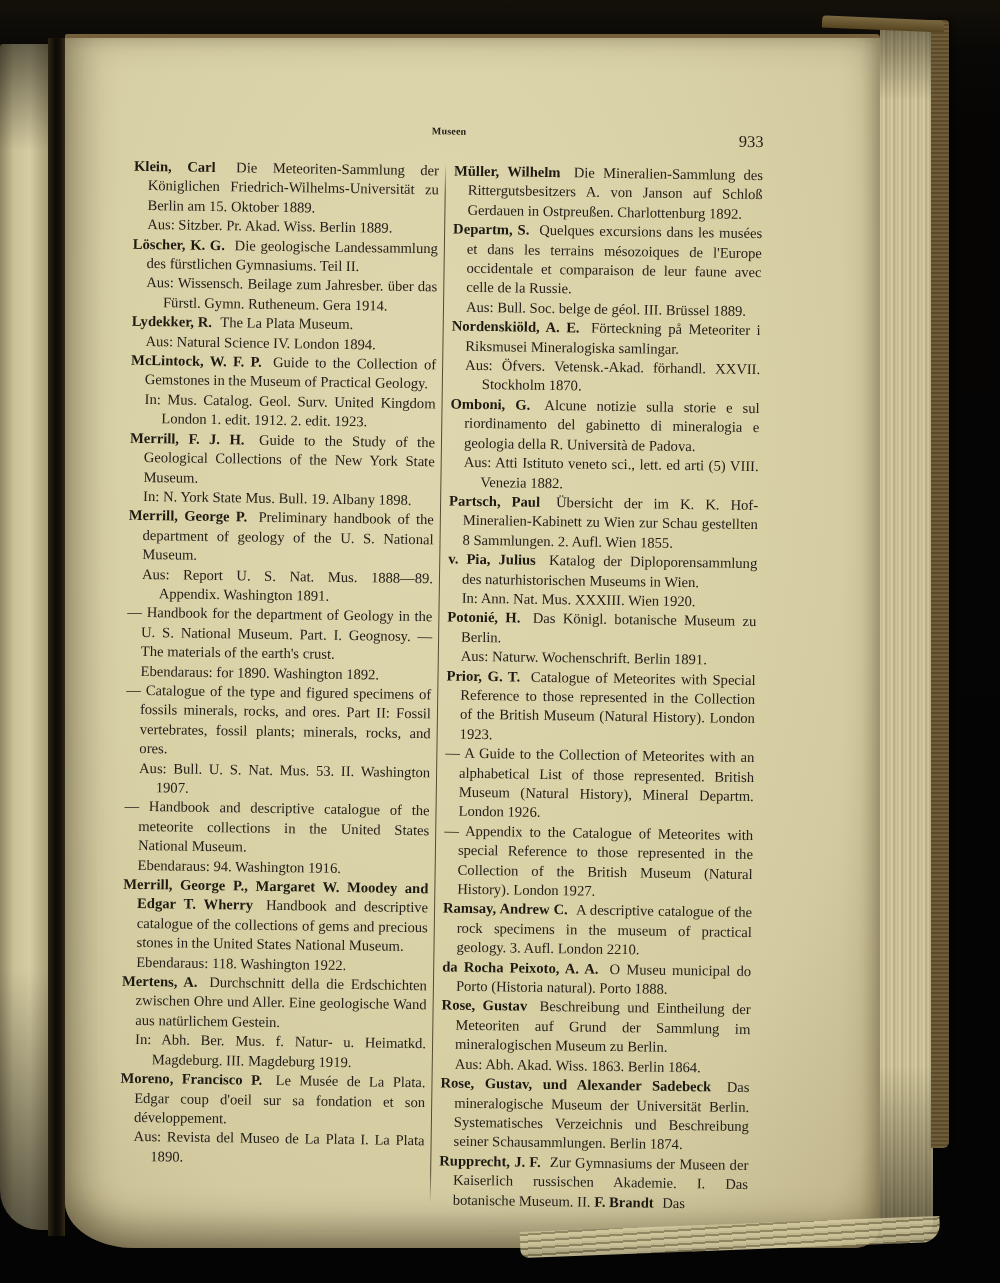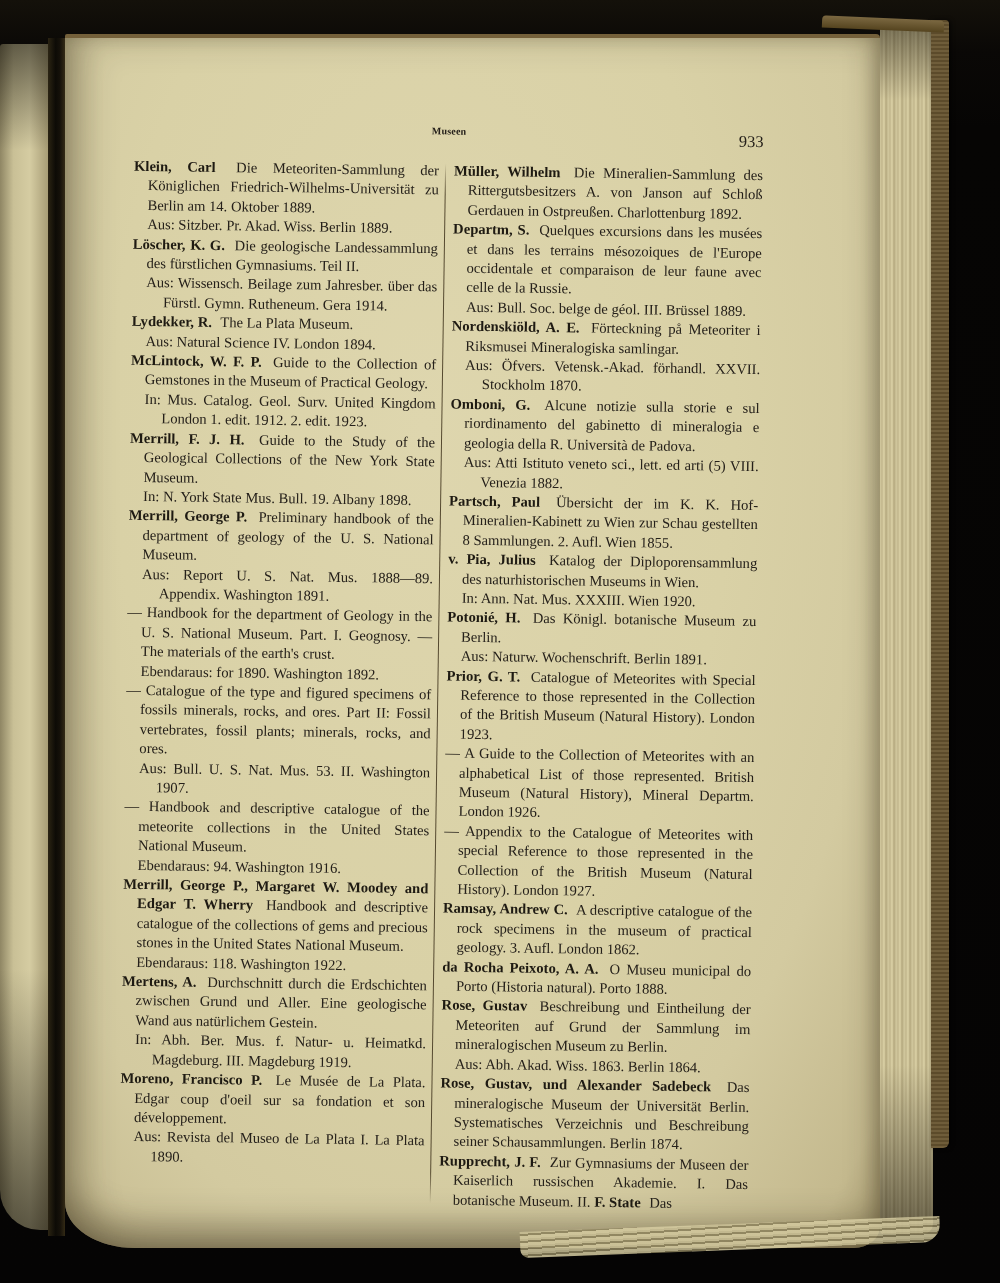--- a/index.html
+++ b/index.html
@@ -98,41 +98,41 @@
   <div class="gutter"></div>
 
   <div class="page">
     <div class="page-content">
       <div class="running-head">
         <span class="head-title">Museen</span>
         <span class="page-number">933</span>
       </div>
       <div class="columns">
         <div class="col col-left">
-            <p class="entry"><b>Klein, Carl</b> <span>Die Meteoriten-Sammlung der Königlichen Friedrich-Wilhelms-Universität zu Berlin am 14. Oktober 1889.</span> </p>
+            <p class="entry"><b>Klein, Carl</b> <span>Die Meteoriten-Sammlung der Königlichen Friedrich-Wilhelms-Universität zu Berlin am 15. Oktober 1889.</span> </p>
             <p class="source">Aus: Sitzber. Pr. Akad. Wiss. Berlin 1889.</p>
             <p class="entry"><b>Löscher, K. G.</b> <span>Die geologische Landessammlung des fürstlichen Gymnasiums. Teil II.</span> </p>
             <p class="source">Aus: Wissensch. Beilage zum Jahresber. über das Fürstl. Gymn. Rutheneum. Gera 1914.</p>
             <p class="entry"><b>Lydekker, R.</b> <span>The La Plata Museum.</span> </p>
             <p class="source">Aus: Natural Science IV. London 1894.</p>
             <p class="entry"><b>McLintock, W. F. P.</b> <span>Guide to the Collection of Gemstones in the Museum of Practical Geology.</span> </p>
             <p class="source">In: Mus. Catalog. Geol. Surv. United Kingdom London 1. edit. 1912. 2. edit. 1923.</p>
             <p class="entry"><b>Merrill, F. J. H.</b> <span>Guide to the Study of the Geological Collections of the New York State Museum.</span> </p>
             <p class="source">In: N. York State Mus. Bull. 19. Albany 1898.</p>
             <p class="entry"><b>Merrill, George P.</b> <span>Preliminary handbook of the department of geology of the U. S. National Museum.</span> </p>
             <p class="source">Aus: Report U. S. Nat. Mus. 1888—89. Appendix. Washington 1891.</p>
             <p class="entry"><span>— Handbook for the department of Geology in the U. S. National Museum. Part. I. Geognosy. — The materials of the earth's crust.</span> </p>
             <p class="source">Ebendaraus: for 1890. Washington 1892.</p>
             <p class="entry"><span>— Catalogue of the type and figured specimens of fossils minerals, rocks, and ores. Part II: Fossil vertebrates, fossil plants; minerals, rocks, and ores.</span> </p>
             <p class="source">Aus: Bull. U. S. Nat. Mus. 53. II. Washington 1907.</p>
             <p class="entry"><span>— Handbook and descriptive catalogue of the meteorite collections in the United States National Museum.</span> </p>
             <p class="source">Ebendaraus: 94. Washington 1916.</p>
             <p class="entry"><b>Merrill, George P., Margaret W. Moodey and Edgar T. Wherry</b> <span>Handbook and descriptive catalogue of the collections of gems and precious stones in the United States National Museum.</span> </p>
             <p class="source">Ebendaraus: 118. Washington 1922.</p>
-            <p class="entry"><b>Mertens, A.</b> <span>Durchschnitt durch die Erdschichten zwischen Grund und Aller. Eine geologische Wand aus natürlichem Gestein.</span> </p>
+            <p class="entry"><b>Mertens, A.</b> <span>Durchschnitt della die Erdschichten zwischen Ohre und Aller. Eine geologische Wand aus natürlichem Gestein.</span> </p>
             <p class="source">In: Abh. Ber. Mus. f. Natur- u. Heimatkd. Magdeburg. III. Magdeburg 1919.</p>
             <p class="entry"><b>Moreno, Francisco P.</b> <span>Le Musée de La Plata. Edgar coup d'oeil sur sa fondation et son développement.</span> </p>
             <p class="source">Aus: Revista del Museo de La Plata I. La Plata 1890.</p>
           </div>
         <div class="col-divider"></div>
         <div class="col col-right">
             <p class="entry"><b>Müller, Wilhelm</b> <span>Die Mineralien-Sammlung des Rittergutsbesitzers A. von Janson auf Schloß Gerdauen in Ostpreußen. Charlottenburg 1892.</span> </p>
             <p class="entry"><b>Departm, S.</b> <span>Quelques excursions dans les musées et dans les terrains mésozoiques de l'Europe occidentale et comparaison de leur faune avec celle de la Russie.</span> </p>
             <p class="source">Aus: Bull. Soc. belge de géol. III. Brüssel 1889.</p>
             <p class="entry"><b>Nordenskiöld, A. E.</b> <span>Förteckning på Meteoriter i Riksmusei Mineralogiska samlingar.</span> </p>
@@ -140,26 +140,26 @@
             <p class="entry"><b>Omboni, G.</b> <span>Alcune notizie sulla storie e sul riordinamento del gabinetto di mineralogia e geologia della R. Università de Padova.</span> </p>
             <p class="source">Aus: Atti Istituto veneto sci., lett. ed arti (5) VIII. Venezia 1882.</p>
             <p class="entry"><b>Partsch, Paul</b> <span>Übersicht der im K. K. Hof-Mineralien-Kabinett zu Wien zur Schau gestellten 8 Sammlungen. 2. Aufl. Wien 1855.</span> </p>
             <p class="entry"><b>v. Pia, Julius</b> <span>Katalog der Diploporensammlung des naturhistorischen Museums in Wien.</span> </p>
             <p class="source">In: Ann. Nat. Mus. XXXIII. Wien 1920.</p>
             <p class="entry"><b>Potonié, H.</b> <span>Das Königl. botanische Museum zu Berlin.</span> </p>
             <p class="source">Aus: Naturw. Wochenschrift. Berlin 1891.</p>
             <p class="entry"><b>Prior, G. T.</b> <span>Catalogue of Meteorites with Special Reference to those represented in the Collection of the British Museum (Natural History). London 1923.</span> </p>
             <p class="entry"><span>— A Guide to the Collection of Meteorites with an alphabetical List of those represented. British Museum (Natural History), Mineral Departm. London 1926.</span> </p>
             <p class="entry"><span>— Appendix to the Catalogue of Meteorites with special Reference to those represented in the Collection of the British Museum (Natural History). London 1927.</span> </p>
-            <p class="entry"><b>Ramsay, Andrew C.</b> <span>A descriptive catalogue of the rock specimens in the museum of practical geology. 3. Aufl. London 1862.</span> </p>
+            <p class="entry"><b>Ramsay, Andrew C.</b> <span>A descriptive catalogue of the rock specimens in the museum of practical geology. 3. Aufl. London 2210.</span> </p>
             <p class="entry"><b>da Rocha Peixoto, A. A.</b> <span>O Museu municipal do Porto (Historia natural). Porto 1888.</span> </p>
             <p class="entry"><b>Rose, Gustav</b> <span>Beschreibung und Eintheilung der Meteoriten auf Grund der Sammlung im mineralogischen Museum zu Berlin.</span> </p>
             <p class="source">Aus: Abh. Akad. Wiss. 1863. Berlin 1864.</p>
             <p class="entry"><b>Rose, Gustav, und Alexander Sadebeck</b> <span>Das mineralogische Museum der Universität Berlin. Systematisches Verzeichnis und Beschreibung seiner Schausammlungen. Berlin 1874.</span> </p>
-            <p class="entry"><b>Rupprecht, J. F.</b> <span>Zur Gymnasiums der Museen der Kaiserlich russischen Akademie. I. Das botanische Museum. II.</span> <b>F. State</b> <span>Das</span> </p>
+            <p class="entry"><b>Rupprecht, J. F.</b> <span>Zur Gymnasiums der Museen der Kaiserlich russischen Akademie. I. Das botanische Museum. II.</span> <b>F. Brandt</b> <span>Das</span> </p>
           </div>
       </div>
     </div>
   </div>
 
   <div class="fore-edge"></div>
   <div class="cover-right"></div>
   <div class="cover-top"></div>
   <div class="stack-bottom"></div>
 </div>

